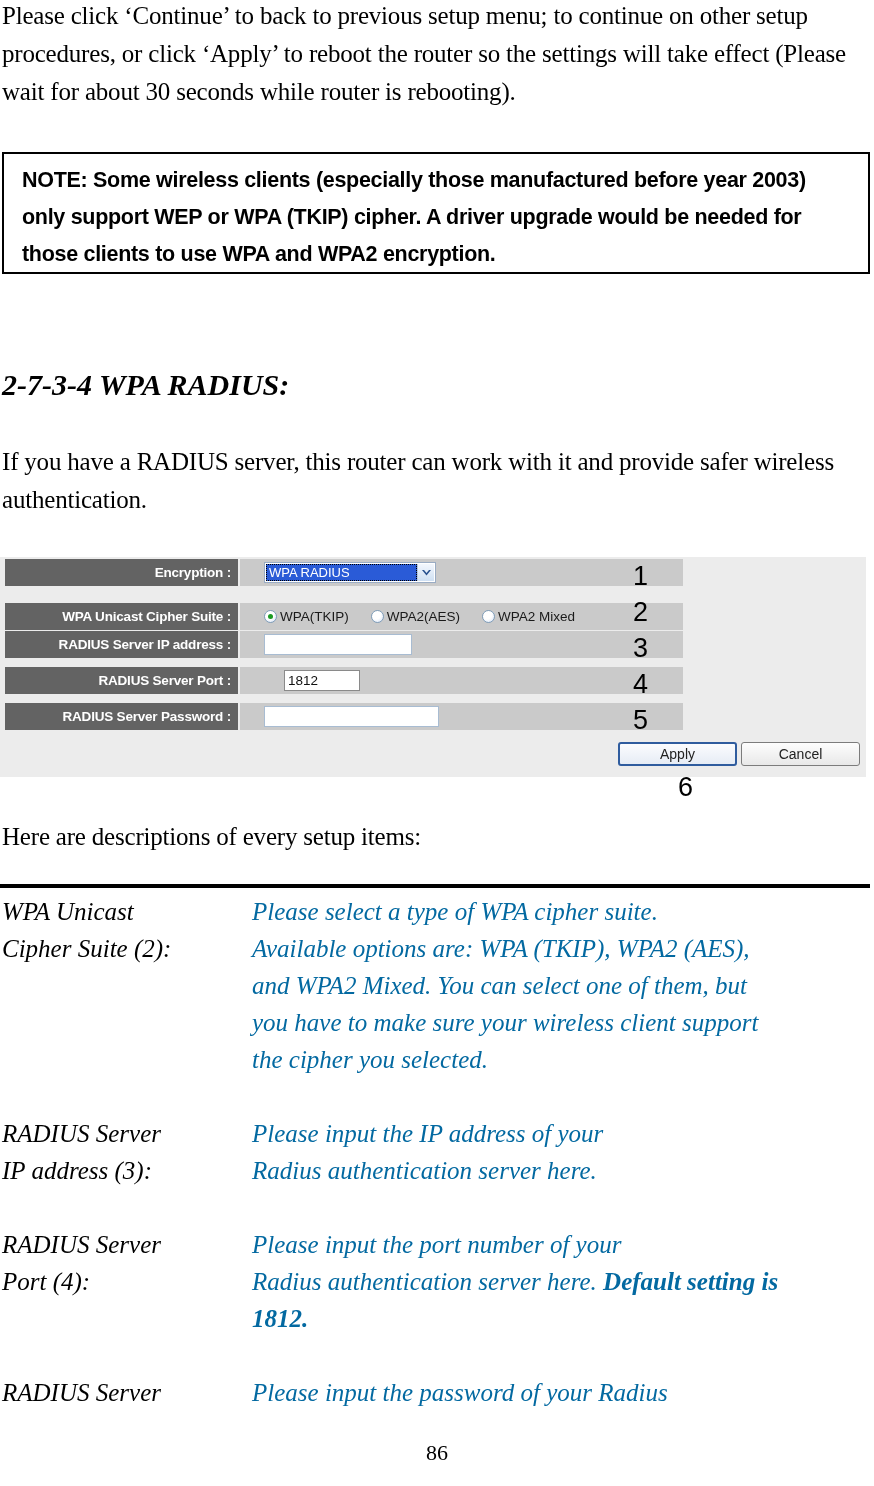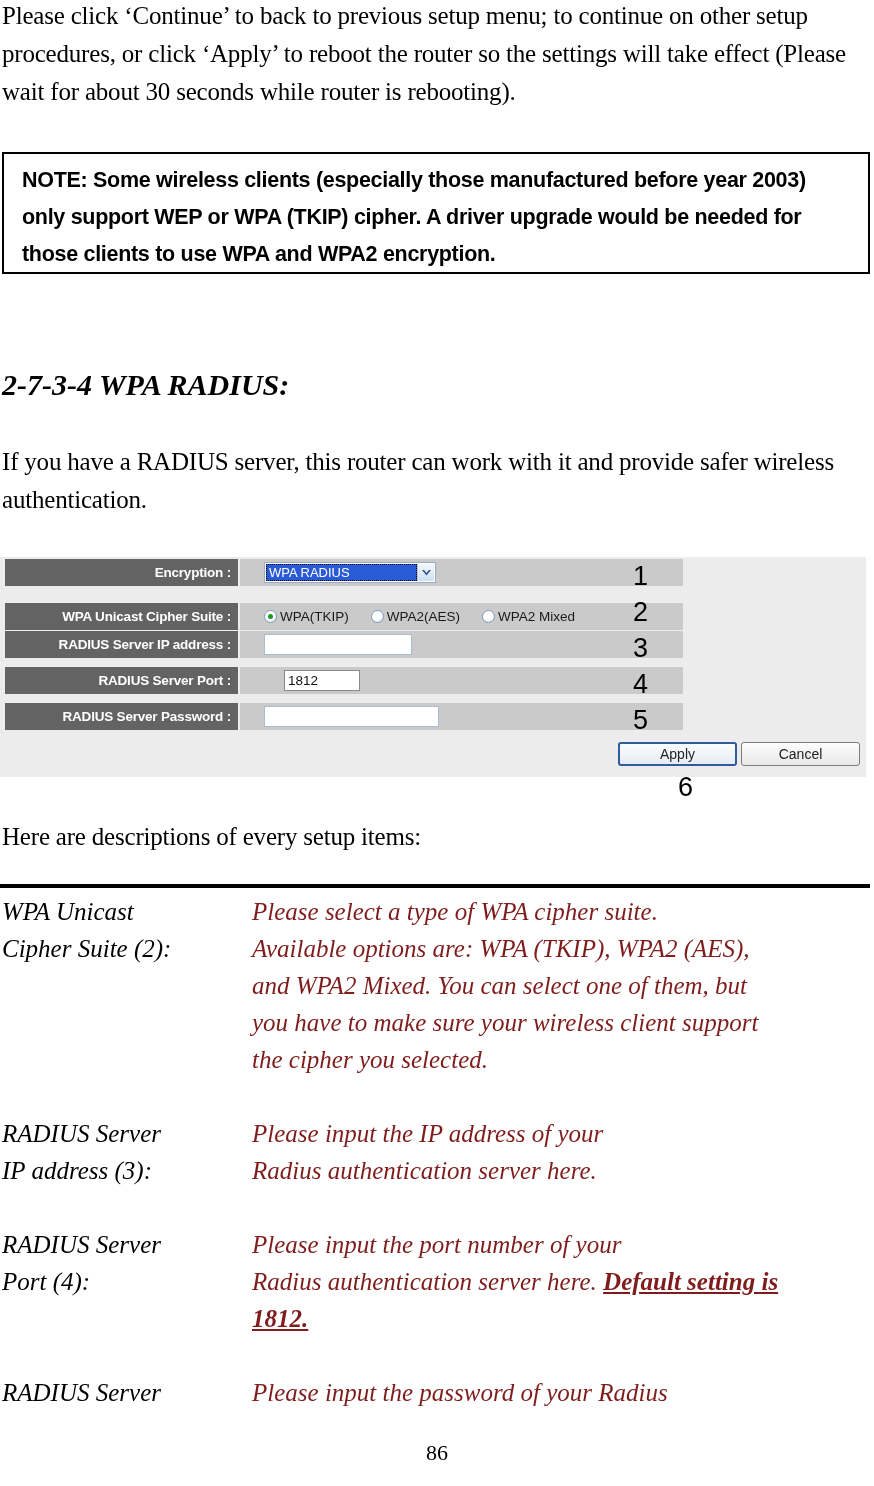--- a/index.html
+++ b/index.html
@@ -247,23 +247,23 @@
     font-size: 25px;
     line-height: 37px;
     color: #000;
   }
   .defdesc {
     flex: 1;
     font-family: "Liberation Serif", serif;
     font-style: italic;
     font-size: 25px;
     line-height: 37px;
-    color: #7f1d1d;
-  }
-  .defdesc b { font-weight: bold; text-decoration: underline; }
+    color: #0369a1;
+  }
+  .defdesc b { font-weight: bold; }
   .gap { height: 37px; }
 
   .pagenum {
     position: absolute;
     left: 0; top: 1440px;
     width: 874px;
     text-align: center;
     font-family: "Liberation Serif", serif;
     font-size: 22px;
     color: #000;

